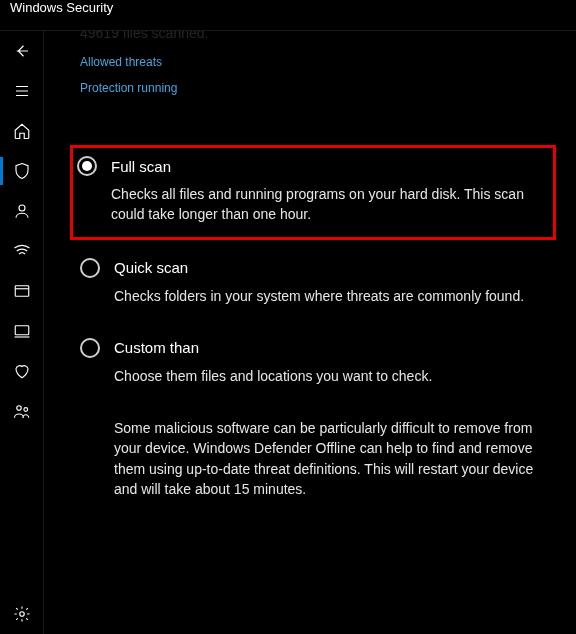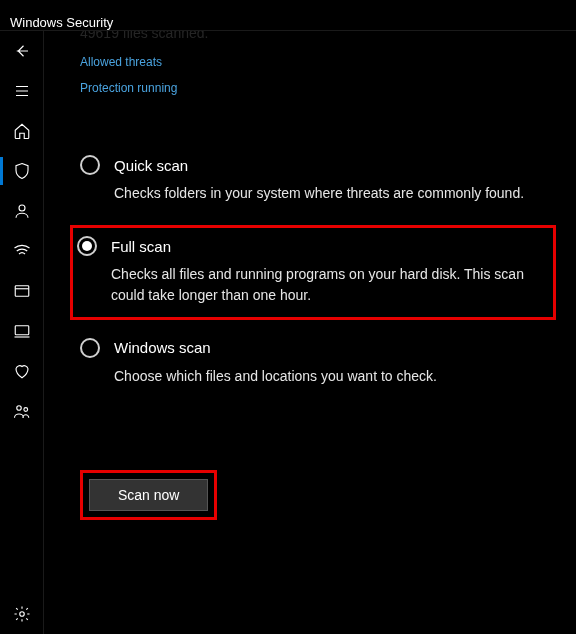--- a/index.html
+++ b/index.html
@@ -6,21 +6,21 @@
   html, body { width: 576px; height: 634px; overflow: hidden; }
   body {
     background: #000;
     color: #fff;
     font-family: "Segoe UI", Arial, sans-serif;
     font-size: 14px;
   }
   .titlebar {
     height: 30px;
     display: flex;
-    align-items: flex-end;
+    align-items: flex-start;
     padding-left: 10px;
     font-size: 13px;
     color: #fff;
     background: #000;
   }
   .app {
     display: flex;
     height: 604px;
     border-top: 1px solid #1a1a1a;
   }
@@ -208,47 +208,45 @@
     </div>
   </div>
 
   <div class="content">
     <div class="scanned-line">49619 files scanned.</div>
     <a class="link">Allowed threats</a>
     <a class="link">Protection running</a>
 
     <div class="options">
 
+      <div class="option highlight">
+        <div class="opt-head">
+          <span class="radio on"></span>
+          <span class="opt-title">Full scan</span>
+        </div>
+        <div class="opt-desc">Checks all files and running programs on your hard disk. This scan could take longer than one hour.</div>
+      </div>
+
       <div class="option">
         <div class="opt-head">
           <span class="radio"></span>
           <span class="opt-title">Quick scan</span>
         </div>
         <div class="opt-desc">Checks folders in your system where threats are commonly found.</div>
       </div>
 
-      <div class="option highlight">
-        <div class="opt-head">
-          <span class="radio on"></span>
-          <span class="opt-title">Full scan</span>
-        </div>
-        <div class="opt-desc">Checks all files and running programs on your hard disk. This scan could take longer than one hour.</div>
-      </div>
-
       <div class="option">
         <div class="opt-head">
           <span class="radio"></span>
-          <span class="opt-title">Windows scan</span>
+          <span class="opt-title">Custom than</span>
         </div>
-        <div class="opt-desc">Choose which files and locations you want to check.</div>
+        <div class="opt-desc">Choose them files and locations you want to check.</div>
       </div>
 
       <div class="option">
-      </div>
-
-    </div>
-
-    <div class="scan-row">
-      <button class="scan-btn">Scan now</button>
-    </div>
+        <div class="opt-desc">Some malicious software can be particularly difficult to remove from your device. Windows Defender Offline can help to find and remove them using up-to-date threat definitions. This will restart your device and will take about 15 minutes.</div>
+      </div>
+
+    </div>
+
   </div>
 
 </div>
 
 </body></html>

